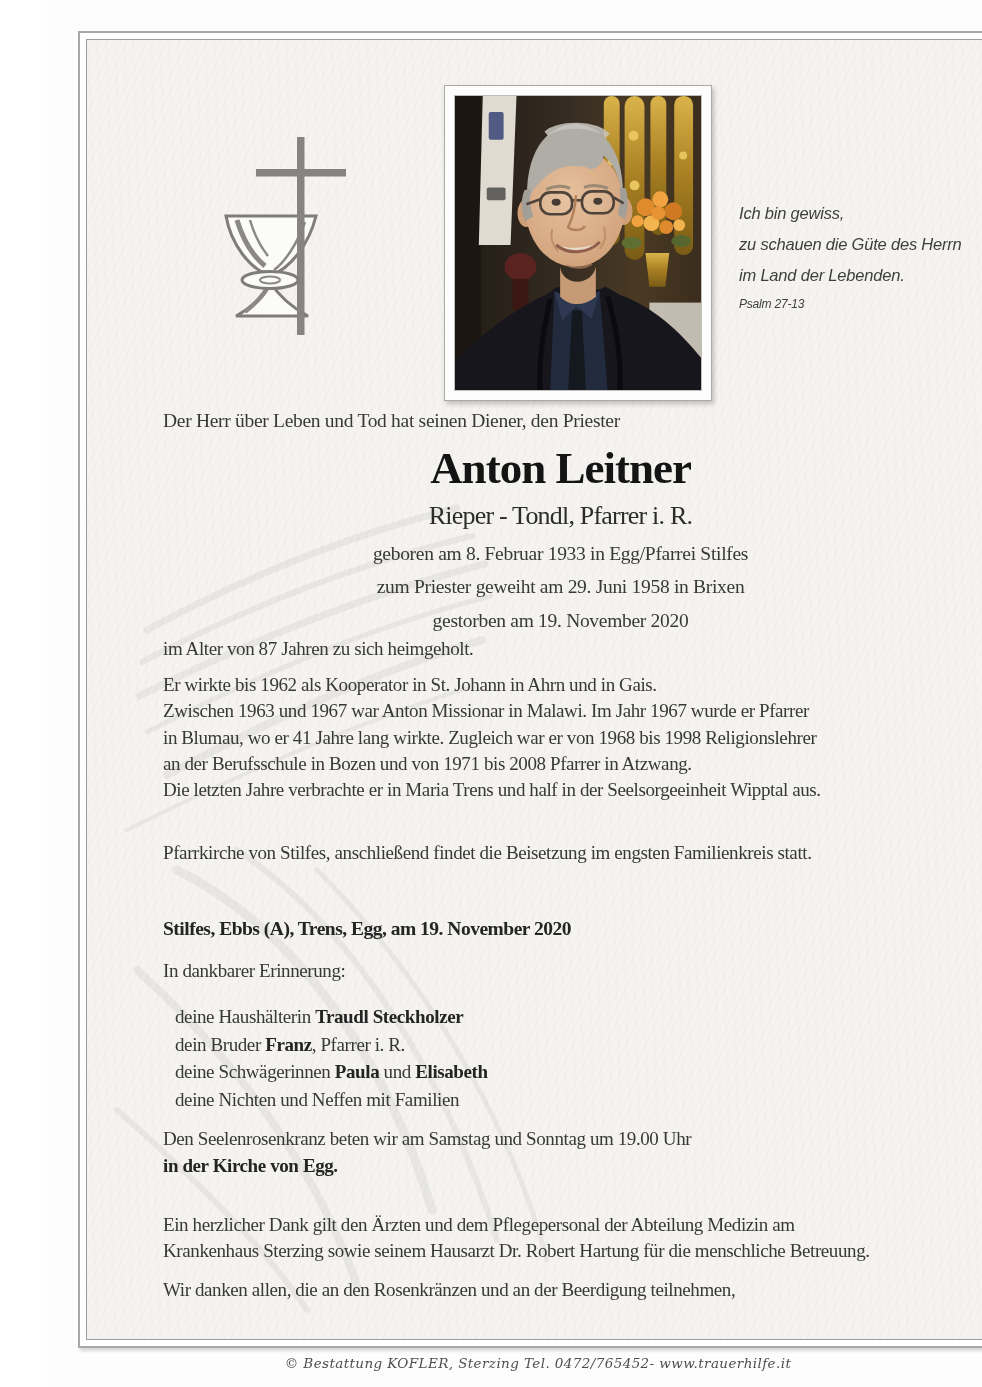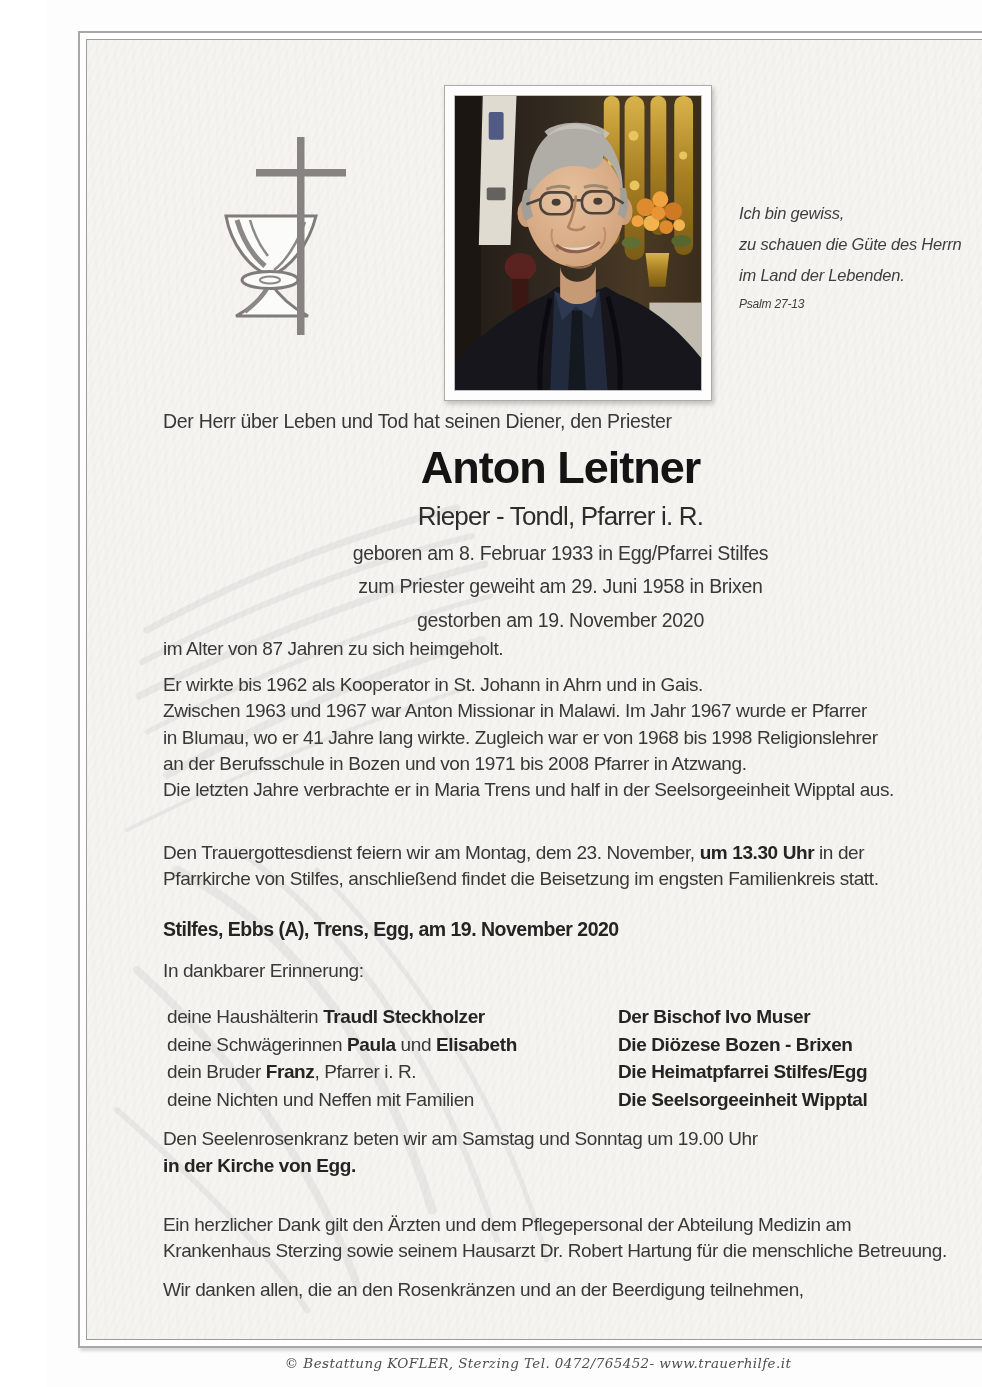--- a/index.html
+++ b/index.html
@@ -16,36 +16,36 @@
   .watermark{position:absolute;left:0px;top:190px;width:640px;height:1110px;opacity:0.09;}
   .chalice{position:absolute;left:130px;top:92px;width:140px;height:215px;}
   .photo{position:absolute;left:357px;top:45px;width:268px;height:316px;background:#fdfdfd;
         border:1px solid #aeaba7;padding:9px;box-sizing:border-box;
         box-shadow:2px 3px 5px rgba(0,0,0,0.22);}
   .photo-img{display:block;width:100%;height:100%;border:1px solid #c2bfbb;box-sizing:border-box;}
   .quote{position:absolute;left:652px;top:158px;width:258px;font-style:italic;color:#3e3e3e;
         font-size:16.5px;letter-spacing:-0.2px;}
   .quote .line{line-height:31px;white-space:nowrap;}
   .quote .psalm{text-align:left;padding-right:12px;font-size:12px;margin-top:6px;}
-  .col{position:absolute;left:76px;width:795px;}
+  .col{position:absolute;left:76px;width:795px;font-family:Liberation Serif, serif;}
   .line{line-height:26.3px;white-space:nowrap;}
   .b, b{font-weight:bold;color:#242424;}
   .intro{top:370px;font-size:19.5px;letter-spacing:-0.3px;}
   .name{top:403px;font-size:45px;font-weight:bold;color:#141414;text-align:center;
         letter-spacing:-1px;margin:0;line-height:50px;}
   .subtitle{top:460px;font-size:26px;color:#2c2c2c;text-align:center;letter-spacing:-0.8px;line-height:32px;}
   .dates{top:497px;text-align:center;}
   .dates .line{font-size:19.5px;line-height:33.4px;letter-spacing:-0.3px;}
   .alter{top:598px;font-size:19px;letter-spacing:-0.4px;}
   .bio{top:632px;font-size:19px;letter-spacing:-0.4px;}
   .service{top:800px;font-size:19px;letter-spacing:-0.4px;}
   .cities{top:878px;font-weight:bold;font-size:19.5px;color:#242424;letter-spacing:-0.5px;}
   .remember{top:920px;font-size:19px;letter-spacing:-0.4px;}
   .mourners{top:963px;height:118px;font-size:19px;letter-spacing:-0.4px;}
-  .m-left{position:absolute;left:4px;top:0;}
+  .m-left{position:absolute;left:12px;top:0;}
   .m-left .line,.m-right .line{line-height:27.6px;}
   .m-right{position:absolute;left:455px;top:0;font-weight:bold;color:#242424;}
   .rosary{top:1085px;font-size:19px;letter-spacing:-0.4px;}
   .rosary .line{line-height:27.4px;}
   .thanks{top:1172px;font-size:19px;letter-spacing:-0.4px;}
   .closing{top:1237px;font-size:19px;letter-spacing:-0.4px;}
   .footer{position:absolute;left:0;top:1355px;width:982px;text-align:center;
         font-family:"DejaVu Serif",serif;font-style:italic;font-size:13.5px;color:#4e4e4e;
         letter-spacing:0.4px;}
 </style>
@@ -187,37 +187,30 @@
         </div>
       <div class="col alter">im Alter von 87 Jahren zu sich heimgeholt.</div>
       <div class="col bio">
           <div class="line">Er wirkte bis 1962 als Kooperator in St. Johann in Ahrn und in Gais.</div>
           <div class="line">Zwischen 1963 und 1967 war Anton Missionar in Malawi. Im Jahr 1967 wurde er Pfarrer</div>
           <div class="line">in Blumau, wo er 41 Jahre lang wirkte. Zugleich war er von 1968 bis 1998 Religionslehrer</div>
           <div class="line">an der Berufsschule in Bozen und von 1971 bis 2008 Pfarrer in Atzwang.</div>
           <div class="line">Die letzten Jahre verbrachte er in Maria Trens und half in der Seelsorgeeinheit Wipptal aus.</div>
         </div>
       <div class="col service">
-          <div class="line"><span>Den Trauergottesdienst feiern wir am Montag, dem 23. November, </span><span class="b">um 13.30 Uhr</span><span> in der</span></div>
           <div class="line"><span>Pfarrkirche von Stilfes, anschließend findet die Beisetzung im engsten Familienkreis statt.</span></div>
         </div>
       <div class="col cities">Stilfes, Ebbs (A), Trens, Egg, am 19. November 2020</div>
       <div class="col remember">In dankbarer Erinnerung:</div>
       <div class="col mourners">
         <div class="m-left">
             <div class="line"><span>deine Haushälterin </span><span class="b">Traudl Steckholzer</span></div>
+            <div class="line"><span>dein Bruder </span><span class="b">Franz</span><span>, Pfarrer i. R.</span></div>
             <div class="line"><span>deine Schwägerinnen </span><span class="b">Paula</span><span> und </span><span class="b">Elisabeth</span></div>
-            <div class="line"><span>dein Bruder </span><span class="b">Franz</span><span>, Pfarrer i. R.</span></div>
             <div class="line"><span>deine Nichten und Neffen mit Familien</span></div>
-          </div>
-        <div class="m-right">
-            <div class="line">Der Bischof Ivo Muser</div>
-            <div class="line">Die Diözese Bozen - Brixen</div>
-            <div class="line">Die Heimatpfarrei Stilfes/Egg</div>
-            <div class="line">Die Seelsorgeeinheit Wipptal</div>
           </div>
       </div>
       <div class="col rosary">
           <div class="line"><span>Den Seelenrosenkranz beten wir am Samstag und Sonntag um 19.00 Uhr</span></div>
           <div class="line"><span class="b">in der Kirche von Egg.</span></div>
         </div>
       <div class="col thanks">
           <div class="line">Ein herzlicher Dank gilt den Ärzten und dem Pflegepersonal der Abteilung Medizin am</div>
           <div class="line">Krankenhaus Sterzing sowie seinem Hausarzt Dr. Robert Hartung für die menschliche Betreuung.</div>
         </div>

